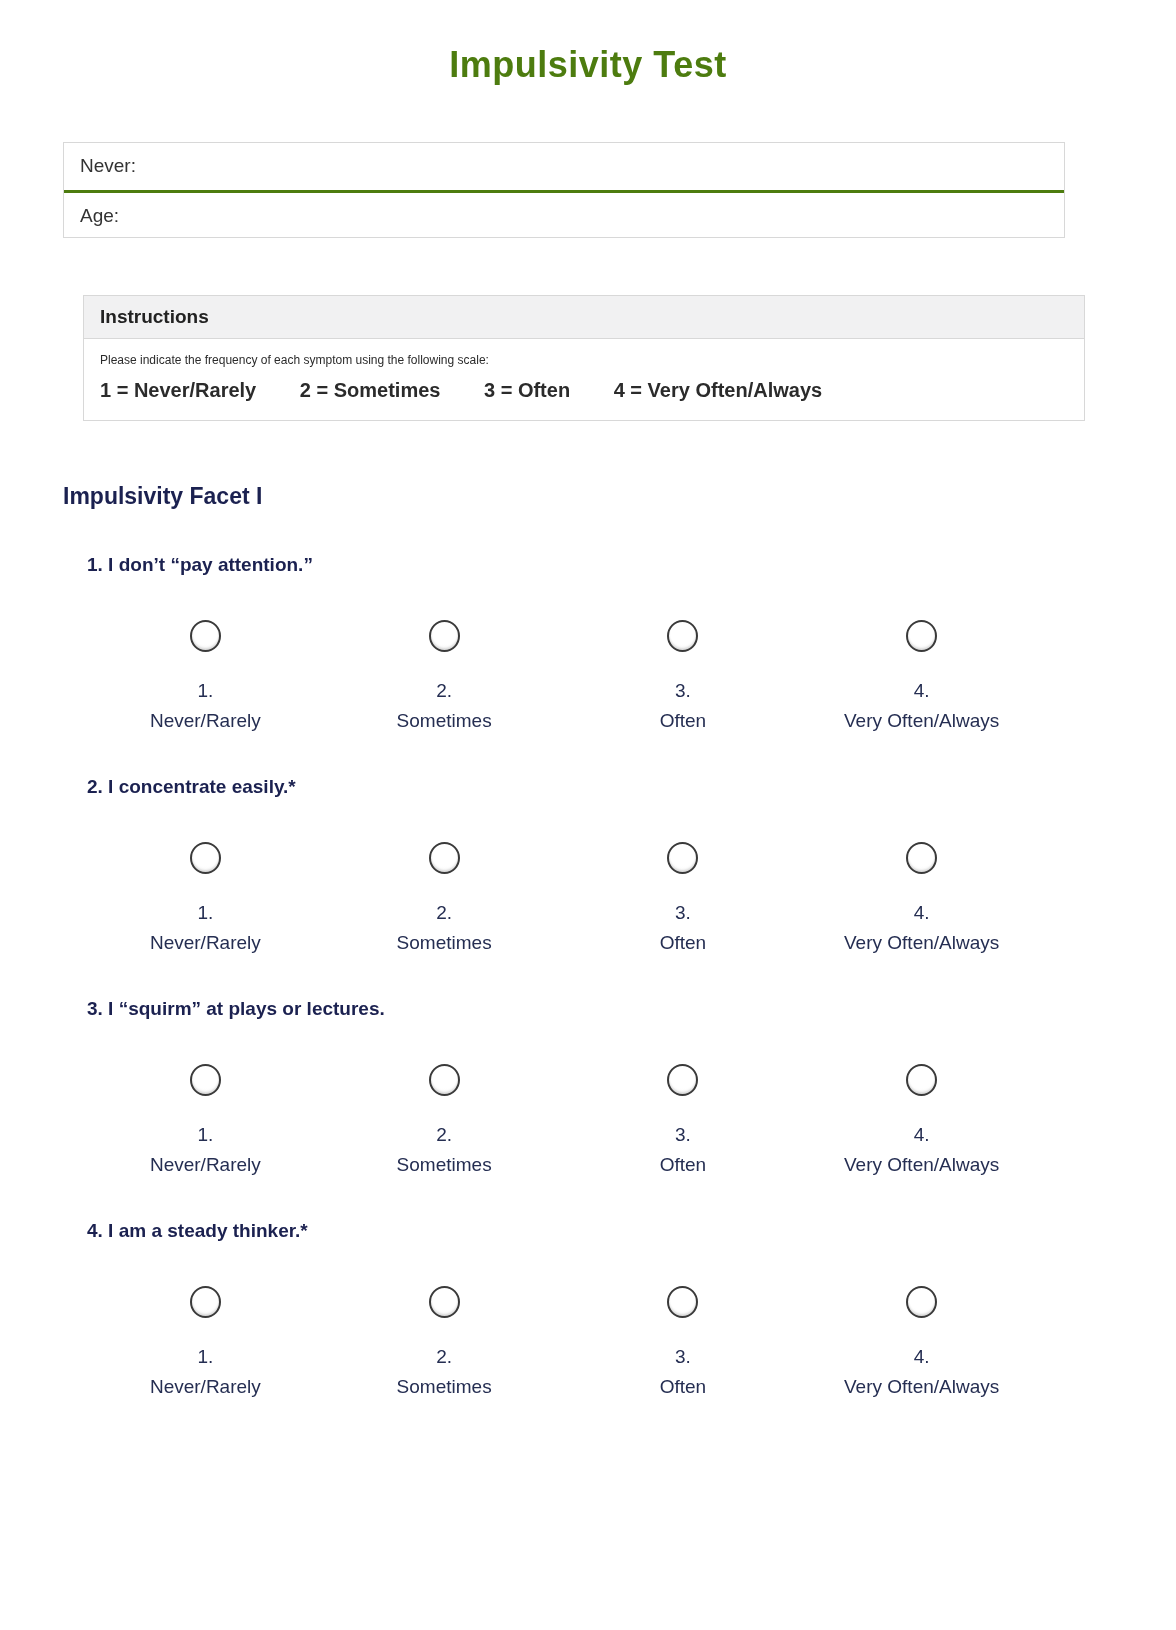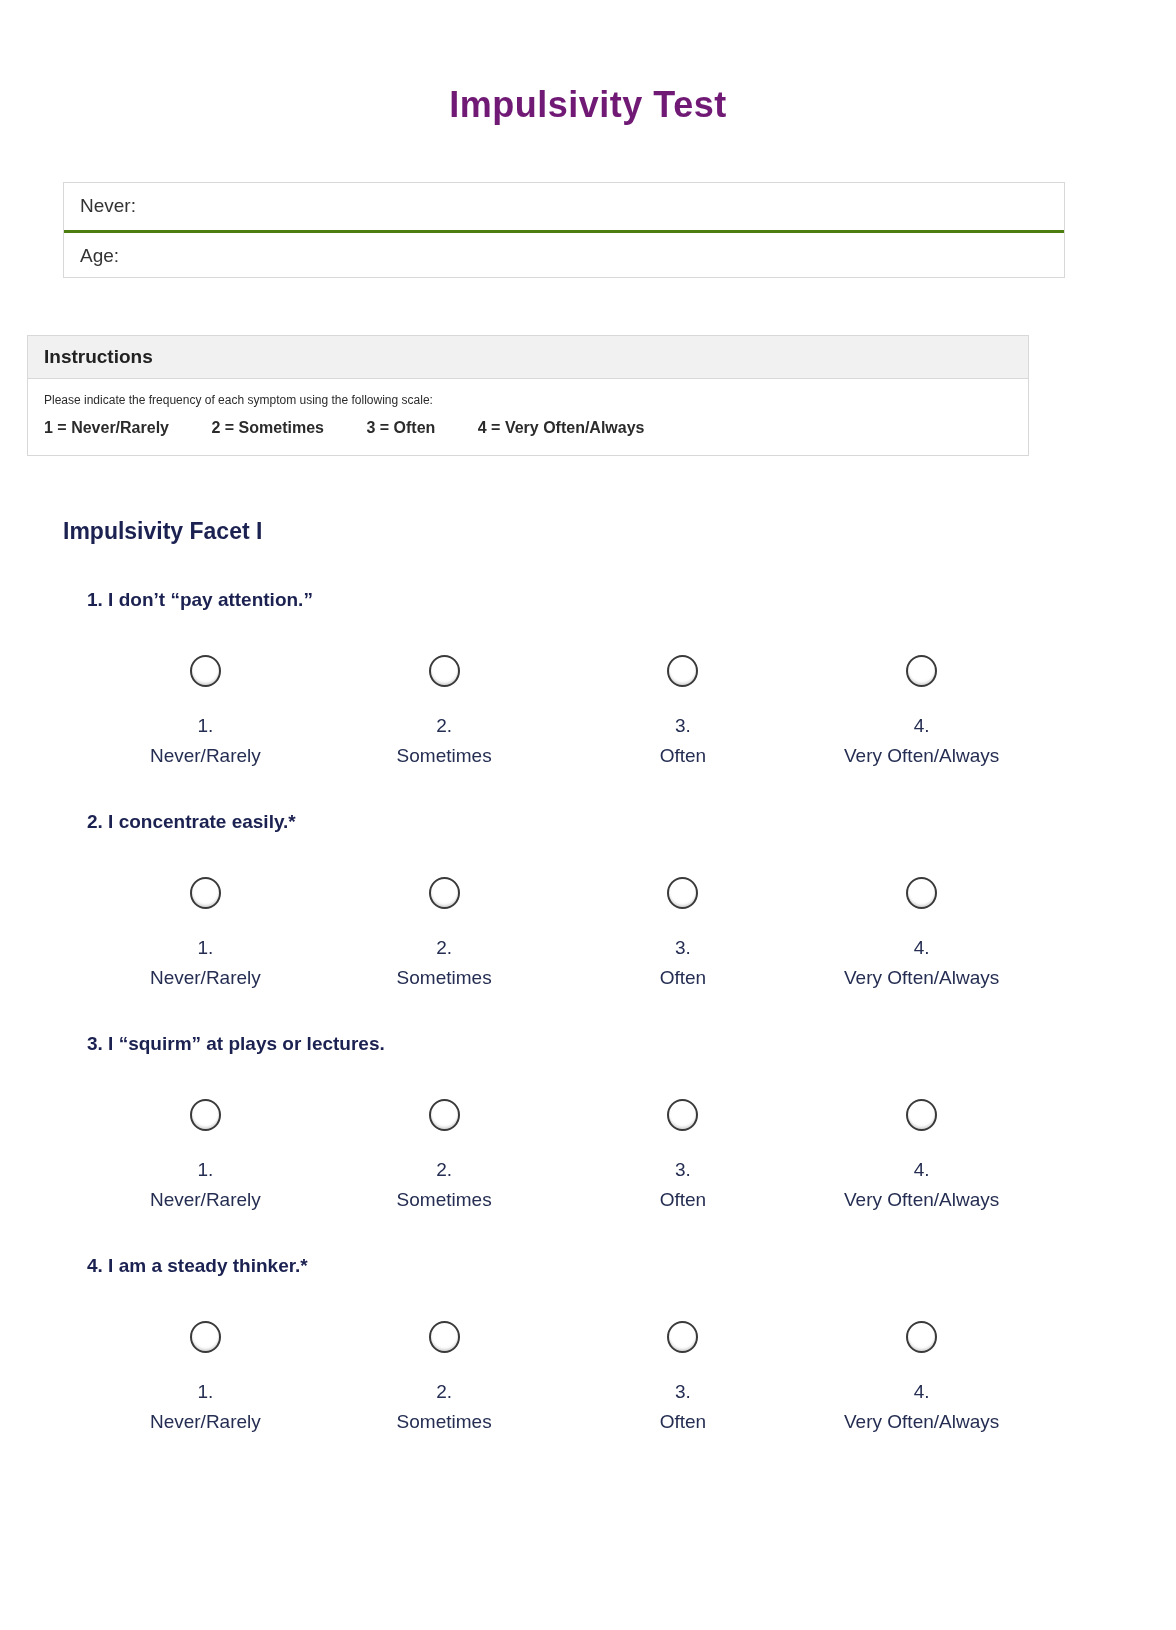--- a/index.html
+++ b/index.html
@@ -9,46 +9,46 @@
     font-family: "Liberation Sans", "DejaVu Sans", sans-serif;
   }
   .page {
     position: relative;
     width: 1176px;
     height: 1630px;
     background: #ffffff;
     overflow: hidden;
   }
   .page-title {
-    margin: 8px;
-    padding-top: 76px;
+    margin: 0;
+    padding-top: 44px;
     text-align: center;
     font-size: 36px;
     font-weight: 700;
-    color: #701a75;
+    color: #4d7c0f;
     letter-spacing: 0.5px;
   }
   .fields {
     margin: 56px 0 0 63px;
     width: 1000px;
     border: 1px solid #d8d8d8;
   }
   .field-row {
     box-sizing: border-box;
     height: 47px;
     padding: 12px 16px;
     font-size: 19px;
     color: #333333;
     background: #ffffff;
   }
   .field-row + .field-row {
     border-top: 3px solid #4d7c0f;
   }
   .instructions {
-    margin: 57px 0 0 27px;
+    margin: 57px 0 0 83px;
     width: 1000px;
     border: 1px solid #d8d8d8;
   }
   .instructions-header {
     box-sizing: border-box;
     padding: 10px 16px;
     background: #f1f1f2;
     border-bottom: 1px solid #d8d8d8;
     font-size: 19px;
     font-weight: 700;
@@ -57,21 +57,21 @@
   .instructions-body {
     padding: 14px 16px 18px 16px;
   }
   .instructions-line {
     margin: 0;
     font-size: 12px;
     color: #2b2b2b;
   }
   .scale-line {
     margin: 12px 0 0 0;
-    font-size: 16px;
+    font-size: 20px;
     font-weight: 700;
     color: #2b2b2b;
   }
   .scale-line span {
     margin-right: 38px;
   }
   .scale-line span:last-child { margin-right: 0; }
   .section-title {
     margin: 62px 0 0 63px;
     font-size: 23px;

